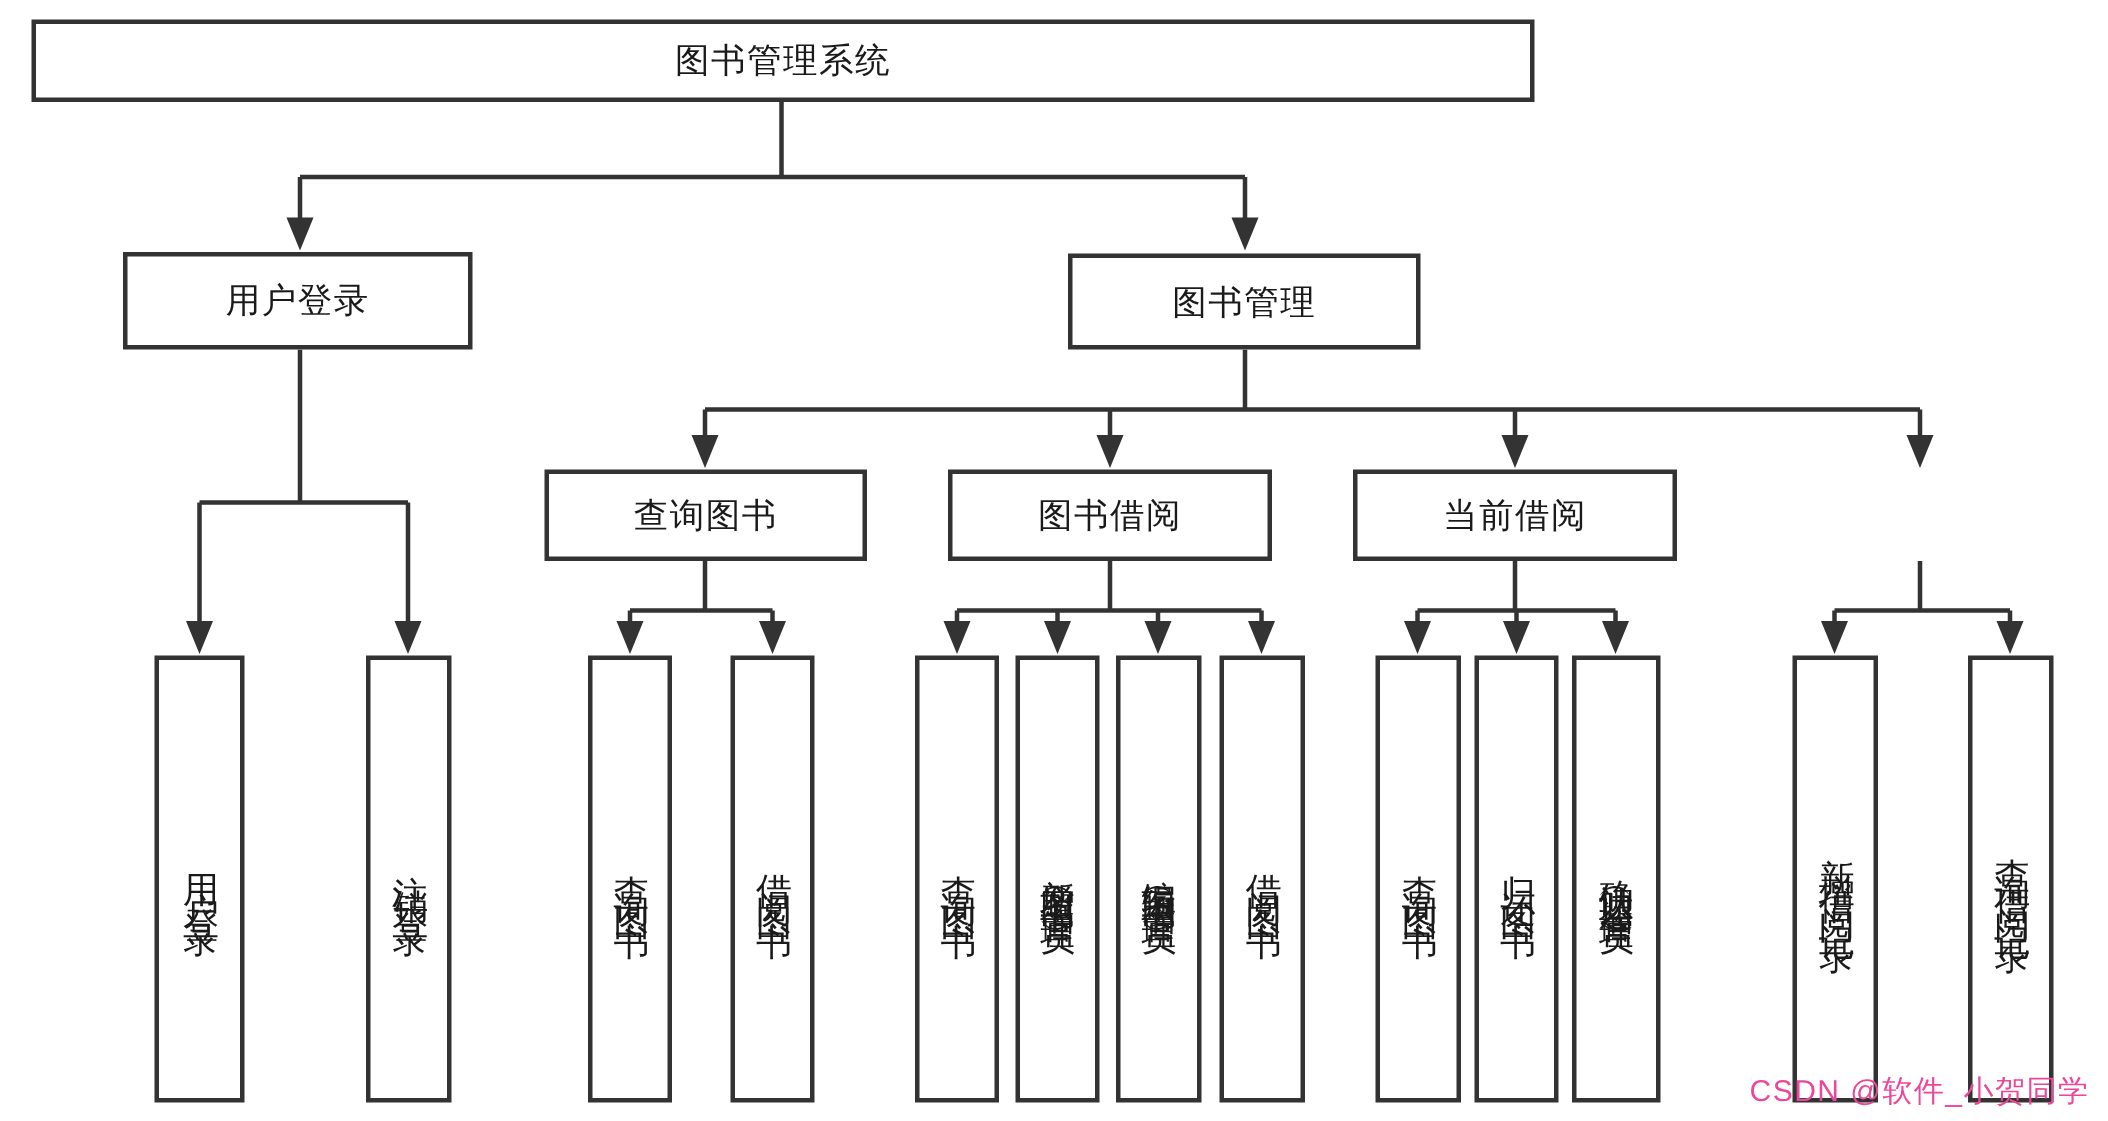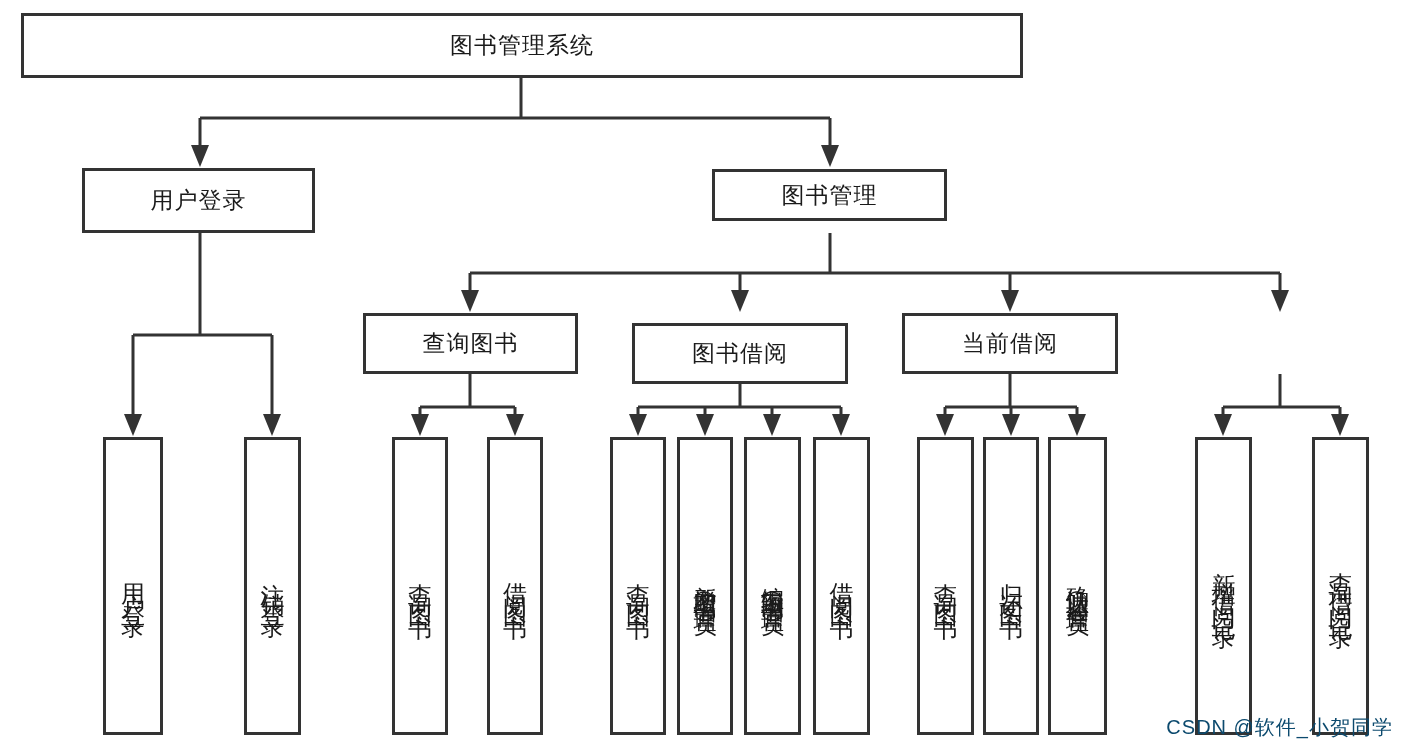--- a/index.html
+++ b/index.html
@@ -31,21 +31,21 @@
     letter-spacing: 11px;
     line-height: 1;
   }
   .node.v.long { font-size: 23px; }
   .node.v.long .vtxt { letter-spacing: 4px; }
   .watermark {
     position: absolute;
     right: 12px;
     bottom: 6px;
     font-size: 20px;
-    color: #0c4a6e;
+    color: #ec4899;
     z-index: 3;
     white-space: nowrap;
     letter-spacing: 1px;
   }
 </style>
 </head>
 <body>
 
 <div id="canvas">
 
@@ -82,35 +82,35 @@
       <polygon points="763,414 781,414 772,436"></polygon>
       <polygon points="832,414 850,414 841,436"></polygon>
       <polygon points="936,414 954,414 945,436"></polygon>
       <polygon points="1002,414 1020,414 1011,436"></polygon>
       <polygon points="1068,414 1086,414 1077,436"></polygon>
       <polygon points="1214,414 1232,414 1223,436"></polygon>
       <polygon points="1331,414 1349,414 1340,436"></polygon>
     </g>
   </svg>
 
-  <div class="node h" style="left:21px; top:13px; width:1002px; height:65px;">
+  <div class="node h" style="left:21px; top:13px; width:1002px; height:55px;">
     <span>图书管理系统</span>
   </div>
 
   <div class="node h" style="left:82px; top:168px; width:233px; height:65px;">
     <span>用户登录</span>
   </div>
-  <div class="node h" style="left:712px; top:169px; width:235px; height:52px;">
+  <div class="node h" style="left:712px; top:169px; width:235px; height:64px;">
     <span>图书管理</span>
   </div>
 
   <div class="node h" style="left:363px; top:313px; width:215px; height:61px;">
     <span>查询图书</span>
   </div>
-  <div class="node h" style="left:632px; top:323px; width:216px; height:61px;">
+  <div class="node h" style="left:632px; top:313px; width:216px; height:61px;">
     <span>图书借阅</span>
   </div>
   <div class="node h" style="left:902px; top:313px; width:216px; height:61px;font-family:Liberation Mono, monospace;">
     <span>当前借阅</span>
   </div>
 
   <div class="node v" style="left:103px; top:437px; width:60px; height:298px;">
     <span class="vtxt">用户登录</span>
   </div>
   <div class="node v" style="left:244px; top:437px; width:57px; height:298px;">

